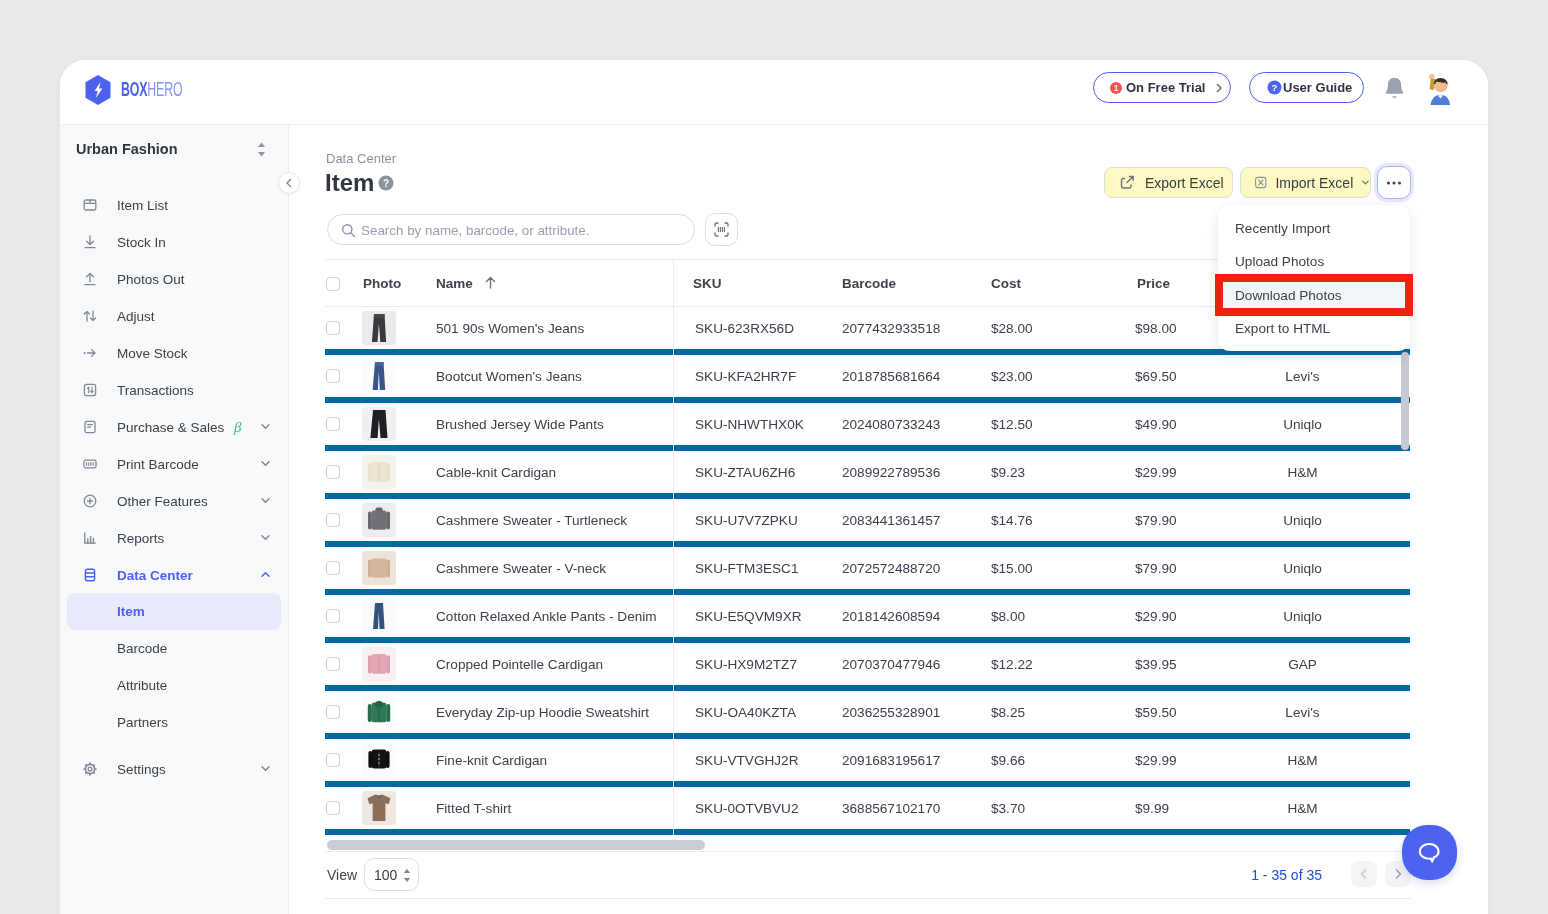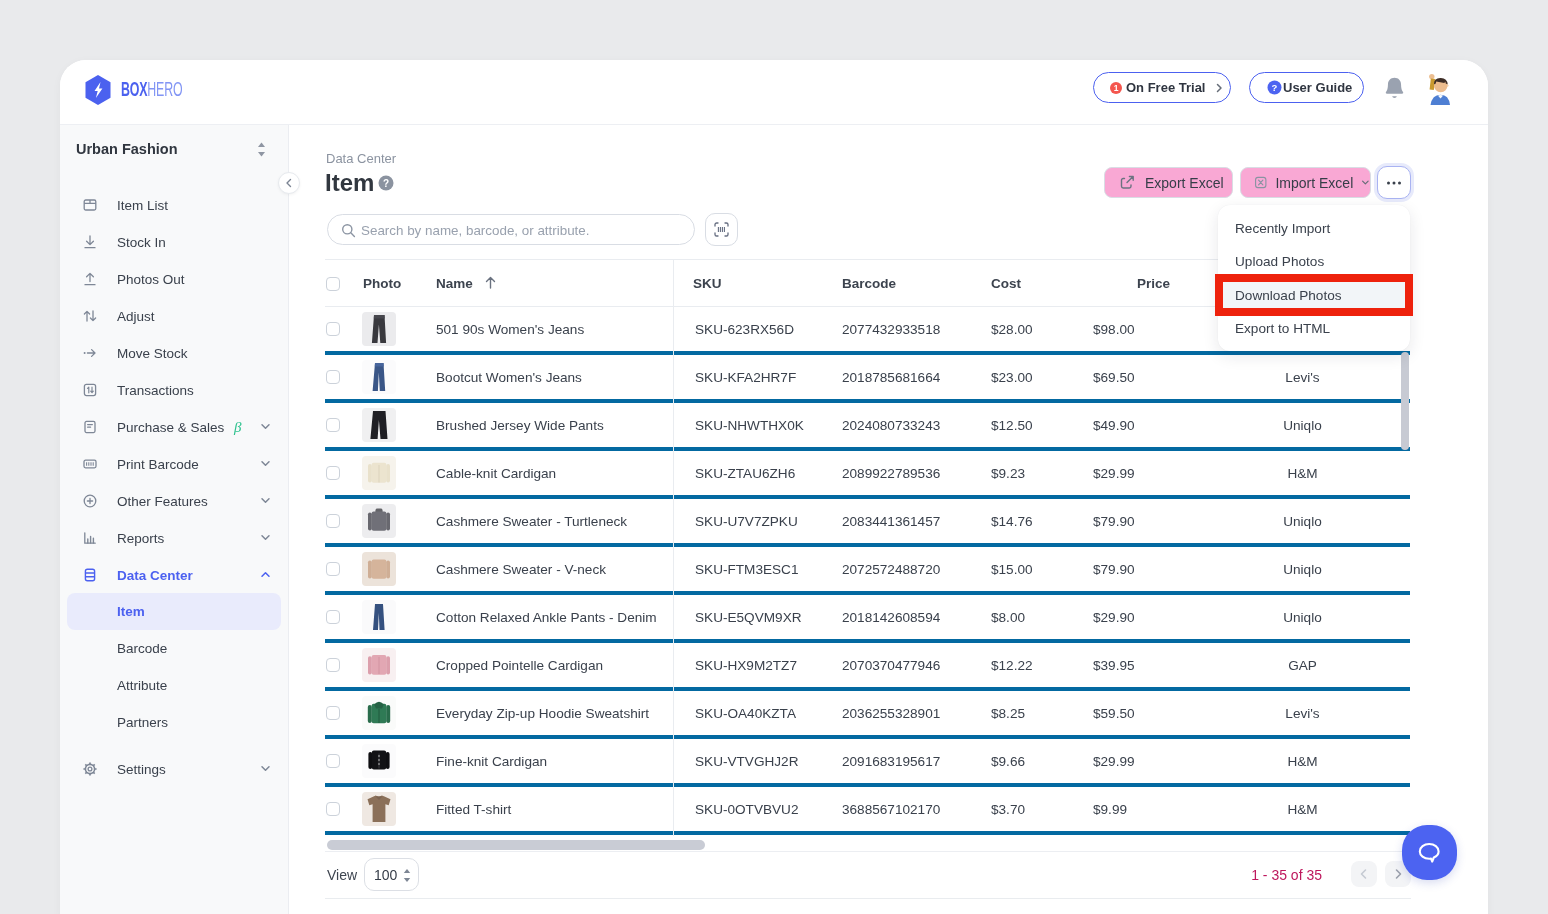--- a/index.html
+++ b/index.html
@@ -18,46 +18,46 @@
   .mi .lb { position:absolute; left:46px; top:50%; transform:translateY(-50%); font-size:13.5px; color:#3a414c; white-space:nowrap;margin-left:11px; }
   .mi .ch { position:absolute; right:18px; top:50%; transform:translateY(-50%); }
   .mi.sub .lb { left:46px; }
   .mi.active-parent .lb { color:#4c61f0; font-weight:600; }
   .sel-bg { position:absolute; left:67px; top:593px; width:214px; height:37px; background:#e9ebfc; border-radius:8px; z-index:0; }
   #menu { position:relative; z-index:1; }
   .collapse-btn { position:absolute; left:278px; top:172px; width:22px; height:22px; background:#fff; border:1px solid #e7eaee; border-radius:50%; box-shadow:0 1px 3px rgba(0,0,0,.05); display:flex; align-items:center; justify-content:center; }
   
   .crumb { position:absolute; left:326px; top:151px; font-size:13px; color:#8b93a0; }
   .title { position:absolute; left:325px; top:169px; font-size:24px; font-weight:700; color:#31373f; }
-  .btn { position:absolute; height:31px; background:#f9a8d4; border:1px solid #d9dde4; border-radius:8px; display:flex; align-items:center; font-size:14px; color:#363d48; white-space:nowrap; }
+  .btn { position:absolute; height:31px; background:#fef9c3; border:1px solid #d9dde4; border-radius:8px; display:flex; align-items:center; font-size:14px; color:#363d48; white-space:nowrap; }
   .more-btn { position:absolute; left:1377px; top:166px; width:34px; height:33px; background:#fff; border:1.5px solid #a9b3f2; border-radius:10px; box-shadow:0 0 0 3px #e7eafb; display:flex; align-items:center; justify-content:center; }
   .search { position:absolute; left:327px; top:214px; width:368px; height:31px; border:1px solid #d9dde4; border-radius:16px; background:#fff; }
   .search .ph { position:absolute; left:33px; top:50%; transform:translateY(-50%); font-size:13.4px; color:#99a1ae; }
   .scan-btn { position:absolute; left:705px; top:213px; width:33px; height:33px; border:1px solid #d9dde4; border-radius:10px; background:#fff; display:flex; align-items:center; justify-content:center; }
   
   .thead { position:absolute; left:325px; top:259px; width:1085px; height:48px; border-top:1px solid #e9ecf0; border-bottom:1px solid #e9ecf0; font-size:13.5px; font-weight:700; color:#3c434e; }
   .vsep { position:absolute; left:673px; top:259px; width:1px; height:577px; background:#e9ecf0; }
-  .row { position:absolute; left:325px; width:1085px; height:48px; border-bottom:4px solid #0369a1; font-size:13.6px; color:#3a414c; }
+  .row { position:absolute; left:325px; width:1085px; height:48px; border-bottom:6px solid #0369a1; font-size:13.6px; color:#3a414c; }
   .cell { position:absolute; top:50%; transform:translateY(-50%); white-space:nowrap; }
   .cb { position:absolute; left:1px; top:50%; margin-top:-7px; width:14px; height:14px; border:1.5px solid #ccd2da; border-radius:4px; background:#fff; }
   .ph-img { position:absolute; left:37px; top:50%; margin-top:-17px; width:34px; height:34px; border-radius:4px; overflow:hidden; }
   .c-name { left:111px; }
   .c-sku { left:370px; }
   .c-bar { left:517px; }
   .c-cost { left:666px; }
-  .c-price { left:768px; }
+  .c-price { left:810px; }
   .c-brand { left:890px; width:175px; text-align:center; }
   
   .hthumb { position:absolute; left:327px; top:840px; width:378px; height:10px; border-radius:5px; background:#c9ccd5; }
   .vthumb { position:absolute; left:1401px; top:352px; width:8px; height:98px; border-radius:4px; background:#c7cad3; }
   .tbl-bottom { position:absolute; left:325px; top:851px; width:1085px; height:1px; background:#eceef2; }
   .foot-line { position:absolute; left:325px; top:898px; width:1086px; height:1px; background:#e9ecef; }
   .view-lb { position:absolute; left:327px; top:867px; font-size:14px; color:#3e4550; }
   .view-sel { position:absolute; left:364px; top:858px; width:55px; height:33px; border:1px solid #dcdfe5; border-radius:10px; background:#fff; }
-  .pag-num { position:absolute; left:1188px; top:867px; width:134px; text-align:right; font-size:14px; color:#be185d; }
+  .pag-num { position:absolute; left:1188px; top:867px; width:134px; text-align:right; font-size:14px; color:#1d4ed8; }
   .pag-btn { position:absolute; top:861px; width:26px; height:26px; border-radius:8px; background:#f3f4f6; display:flex; align-items:center; justify-content:center; }
   
   .dropdown { position:absolute; left:1218px; top:205px; width:192px; height:146px; background:#fff; border-radius:12px; box-shadow:0 5px 16px rgba(25,32,45,.10), 0 0 1px rgba(25,32,45,.08); }
   .dd-item { position:absolute; left:1235px; font-size:13.6px; color:#3a414c; white-space:nowrap; }
   .dd-hover { position:absolute; left:1223px; top:282px; width:182px; height:26px; background:#f2f5f8; }
   .redbox { position:absolute; left:1215px; top:274px; width:198px; height:42px; border:8px solid #ee220d; }
   
   .chat { position:absolute; left:1402px; top:825px; width:55px; height:55px; border-radius:25px; background:#4c63f1; box-shadow:0 3px 10px rgba(40,60,180,.18); display:flex; align-items:center; justify-content:center; }
 </style>
 </head>

